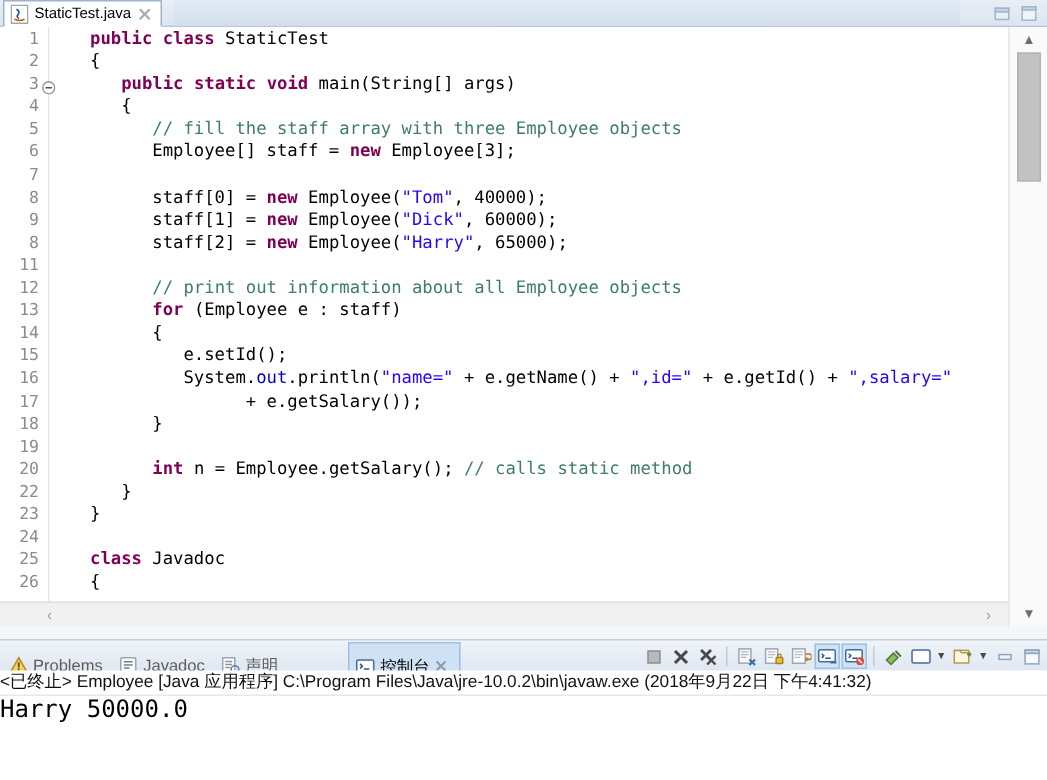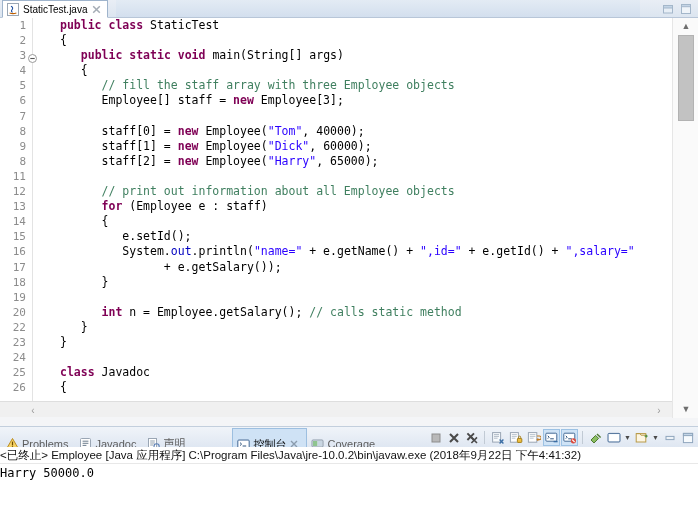--- a/index.html
+++ b/index.html
@@ -278,21 +278,21 @@
     line-height: 17px;
     padding-left: 0px;
     box-sizing: border-box;
     border-bottom: 1px solid #e8e8e8;
   }
   .console-body {
     position: absolute;
     left: 0; top: 19px;
     width: 698px;
     font-family: "DejaVu Sans Mono", "Liberation Mono", monospace;
-    font-size: 12px;
+    font-size: 16px;
     color: #000;
     white-space: pre;
     line-height: 14px;
     padding-left: 0px;
   }
 </style>
 </head>
 <body>
 
 <div class="app">
@@ -408,28 +408,20 @@
               <rect x="0.8" y="2" width="11.4" height="8.2" rx="1" fill="#e9f1fa" stroke="#4a6d96"></rect>
               <rect x="1.9" y="3" width="9.2" height="6.2" fill="#ffffff"></rect>
               <path d="M3 4.6 L4.6 6.1 L3 7.6" stroke="#30547e" stroke-width="1" fill="none"></path>
               <path d="M5.6 8 H9.2" stroke="#30547e" stroke-width="1"></path>
             </svg></span>
           <span>控制台</span>
           <span class="vt-close"><svg width="10" height="10" viewBox="0 0 10 10">
               <path d="M2 2 L8 8 M8 2 L2 8" stroke="#5d6d7d" stroke-width="1.4"></path>
             </svg></span>
         </div>
-        <div class="vtab">
-          <span class="vt-ico"><svg width="13" height="13" viewBox="0 0 13 13">
-              <rect x="1" y="3" width="11" height="7" rx="1" fill="#dfe7ef" stroke="#8c9aa8"></rect>
-              <rect x="2" y="4" width="4.4" height="5" fill="#8fc48f"></rect>
-              <rect x="6.6" y="4" width="4.4" height="5" fill="#c9d6e2"></rect>
-            </svg></span>
-          <span>Coverage</span>
-        </div>
       </div>
     <div class="view-toolbar" id="view-toolbar">
         <span class="tbi">
           <svg width="14" height="14" viewBox="0 0 14 14">
             <rect x="3" y="3" width="8" height="8" fill="#b9b9b9" stroke="#8d8d8d"></rect>
           </svg>
         </span>
         <span class="tbi">
           <svg width="14" height="14" viewBox="0 0 14 14">
             <path d="M3 3 L11 11 M11 3 L3 11" stroke="#4a4a4a" stroke-width="2.1"></path>

